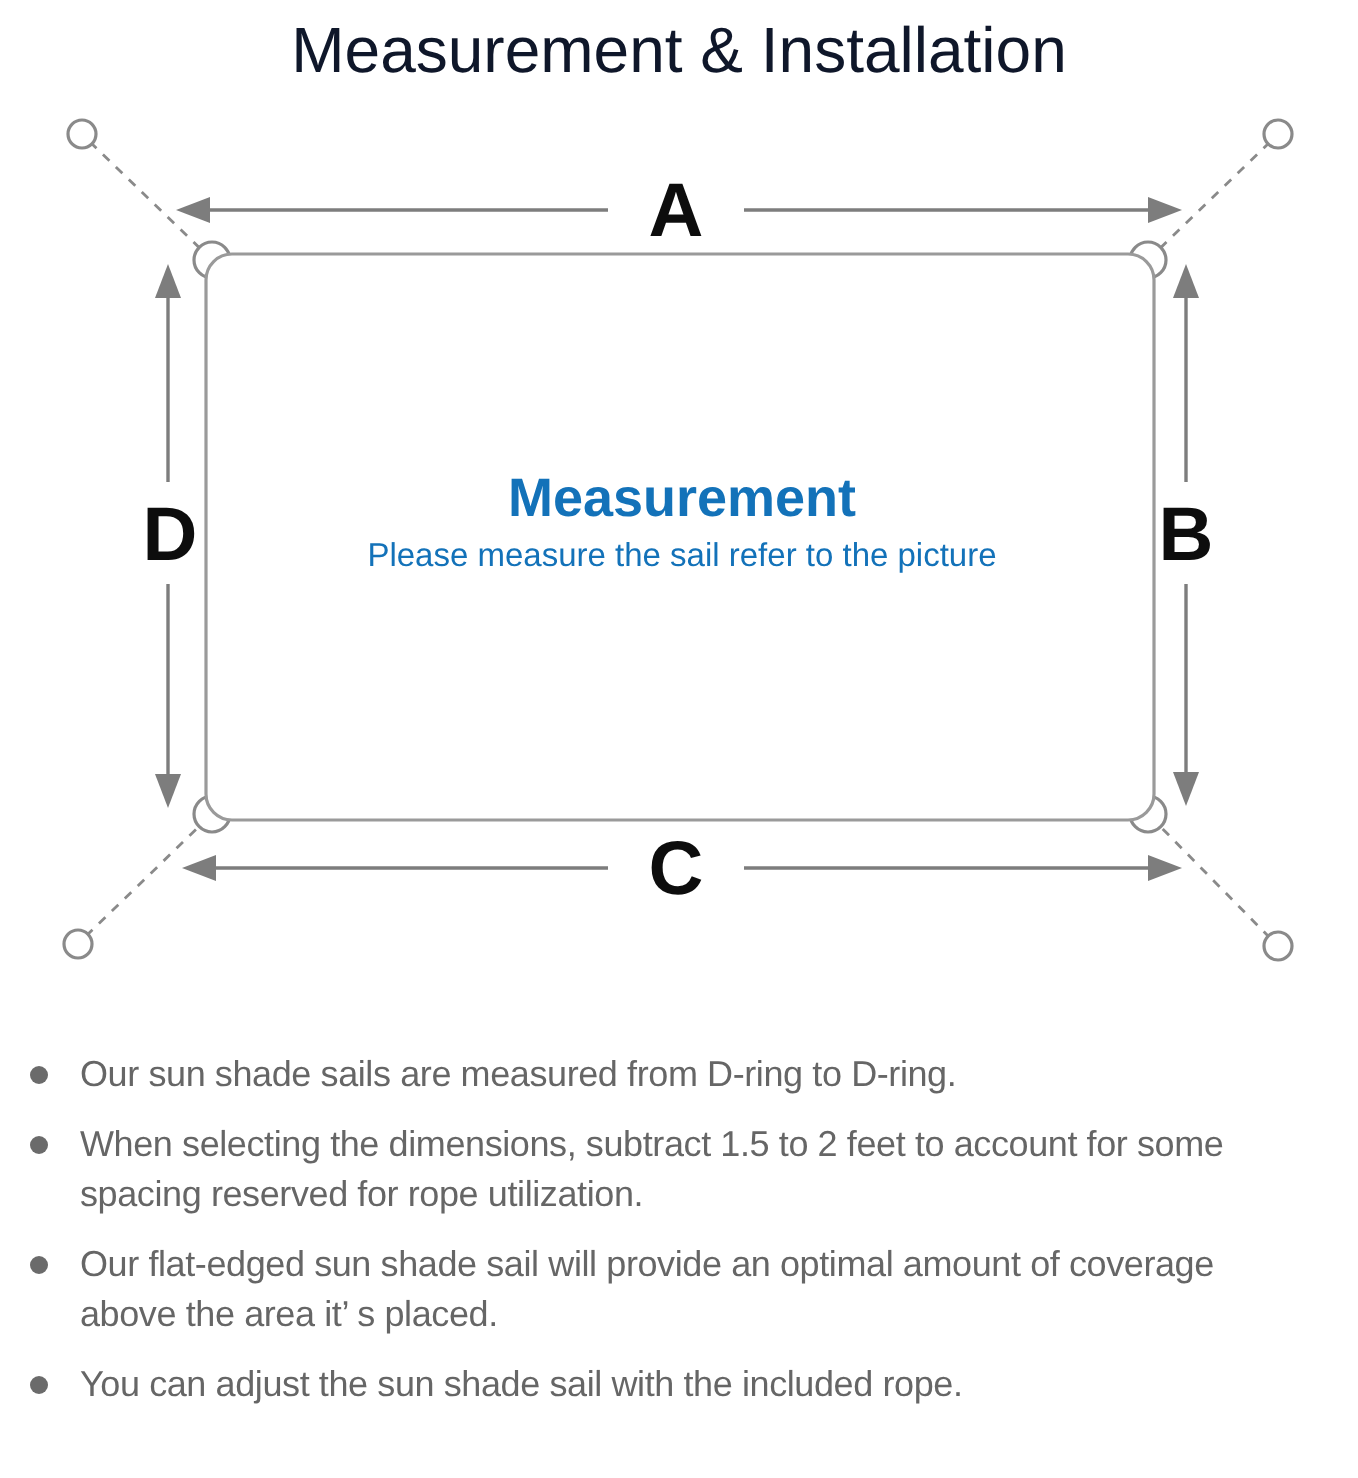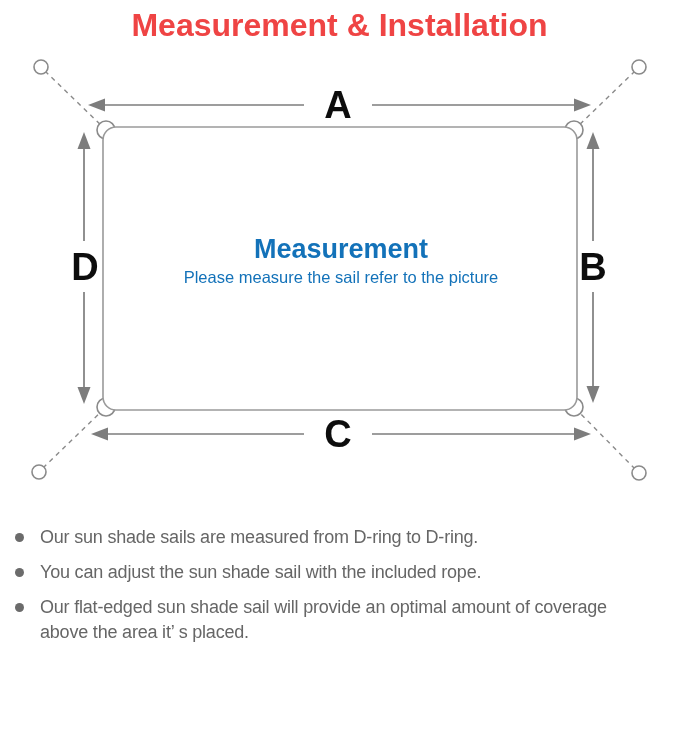--- a/index.html
+++ b/index.html
@@ -14,22 +14,22 @@
     width: 679px;
     height: 739px;
     background: #ffffff;
     overflow: hidden;
   }
   .page-title {
     margin: 6px 0 0 0;
     text-align: center;
     font-size: 32px;
     line-height: 38px;
-    font-weight: 700;
-    color: #ef4444;
+    font-weight: 400;
+    color: #0f172a;
     letter-spacing: 0px;
   }
   .diagram-svg {
     display: block;
     width: 679px;
     height: 465px;
   }
   
   .dim-line {
     stroke: #7d7d7d;
@@ -169,21 +169,25 @@
     <text class="center-subtext" x="341" y="239">Please measure the sail refer to the picture</text>
   </svg>
 
   <ul class="notes">
     <li class="note">
       <span class="bullet"></span>
       <span>Our sun shade sails are measured from D-ring to D-ring.</span>
     </li>
     <li class="note">
       <span class="bullet"></span>
-      <span>You can adjust the sun shade sail with the included rope.</span>
+      <span>When selecting the dimensions, subtract 1.5 to 2 feet to account for some spacing reserved for rope utilization.</span>
     </li>
     <li class="note">
       <span class="bullet"></span>
       <span>Our flat-edged sun shade sail will provide an optimal amount of coverage above the area it’ s placed.</span>
+    </li>
+    <li class="note">
+      <span class="bullet"></span>
+      <span>You can adjust the sun shade sail with the included rope.</span>
     </li>
   </ul>
 
 </div>
 
 </body></html>

